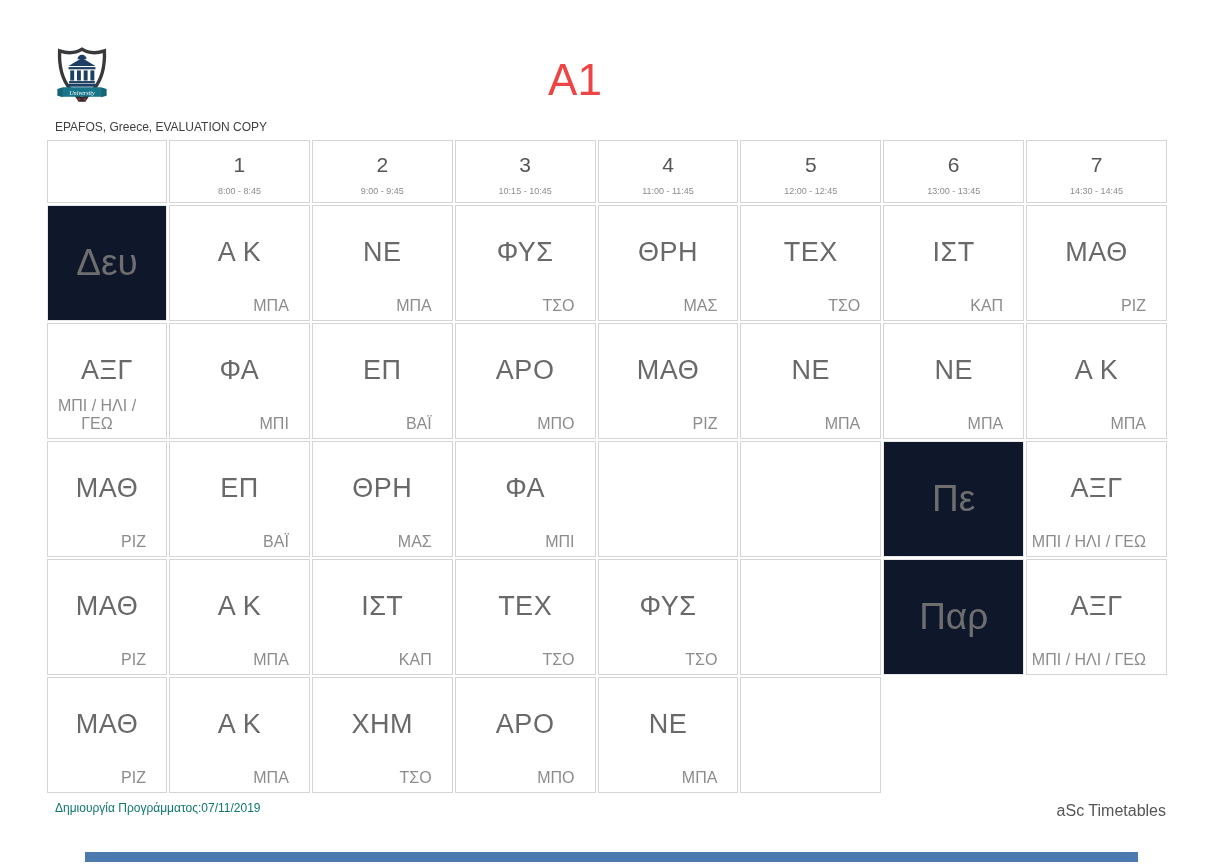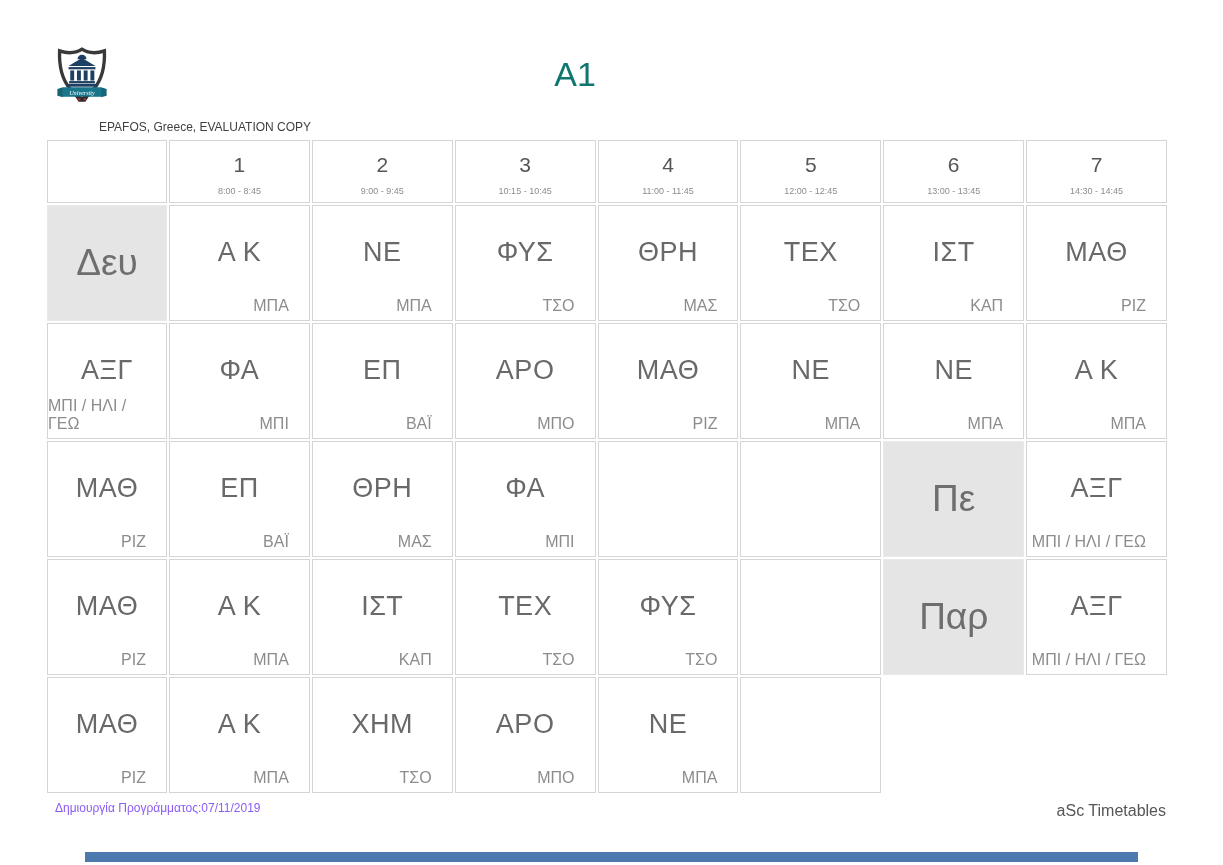--- a/index.html
+++ b/index.html
@@ -5,43 +5,43 @@
   html,body{margin:0;padding:0;}
   body{
     width:1223px;height:865px;background:#ffffff;
     font-family:"Liberation Sans",sans-serif;position:relative;overflow:hidden;
   }
   .page{position:absolute;inset:0;}
 
   
   .logo{position:absolute;left:54px;top:44px;width:56px;height:68px;}
   .title{position:absolute;left:0;top:55px;width:1150px;text-align:center;
-         font-size:34px;color:#0f766e;}
-  .subtitle{position:absolute;left:55px;top:120px;font-size:12px;color:#3f3f3f;margin-left:44px;}
+         font-size:44px;color:#ef4444;}
+  .subtitle{position:absolute;left:55px;top:120px;font-size:12px;color:#3f3f3f;}
 
   
   .timetable{
     position:absolute;left:47px;top:140px;width:1120px;
     display:grid;grid-template-columns:120px repeat(7,1fr);
     grid-template-rows:63px repeat(5,116px);gap:2px;
   }
   .cell{background:#fff;border:1px solid #d5d5d5;position:relative;box-sizing:border-box;}
   .corner{background:#fff;}
   .period{display:flex;flex-direction:column;align-items:center;justify-content:center;
           gap:9px;padding-top:6px;}
   .pnum{font-size:21px;color:#565656;}
   .ptime{font-size:9px;color:#8c8c8c;}
-  .day{background:#e5e5e5;border-color:#e9e9e9;display:flex;align-items:center;
+  .day{background:#0f172a;border-color:#e9e9e9;display:flex;align-items:center;
        justify-content:center;font-size:37px;color:#6e6e6e;}
-  .lesson{display:flex;align-items:center;justify-content:center;padding-bottom:22px;}
+  .lesson{display:flex;align-items:center;justify-content:center;padding-bottom:22px;text-align:center;}
   .subject{font-size:27px;color:#696969;letter-spacing:0.5px;}
   .teacher{position:absolute;right:20px;bottom:5px;font-size:16px;color:#8c8c8c;}
 
   
-  .footer-left{position:absolute;left:55px;top:801px;font-size:12px;color:#8b5cf6;}
+  .footer-left{position:absolute;left:55px;top:801px;font-size:12px;color:#0f766e;}
   .footer-right{position:absolute;right:57px;top:802px;font-size:16px;color:#565656;}
 
   
   .hscroll{position:absolute;left:85px;width:1053px;height:10px;bottom:3px;
            background:#4c79ae;}
 </style>
 </head>
 <body>
 
 <div class="page">

